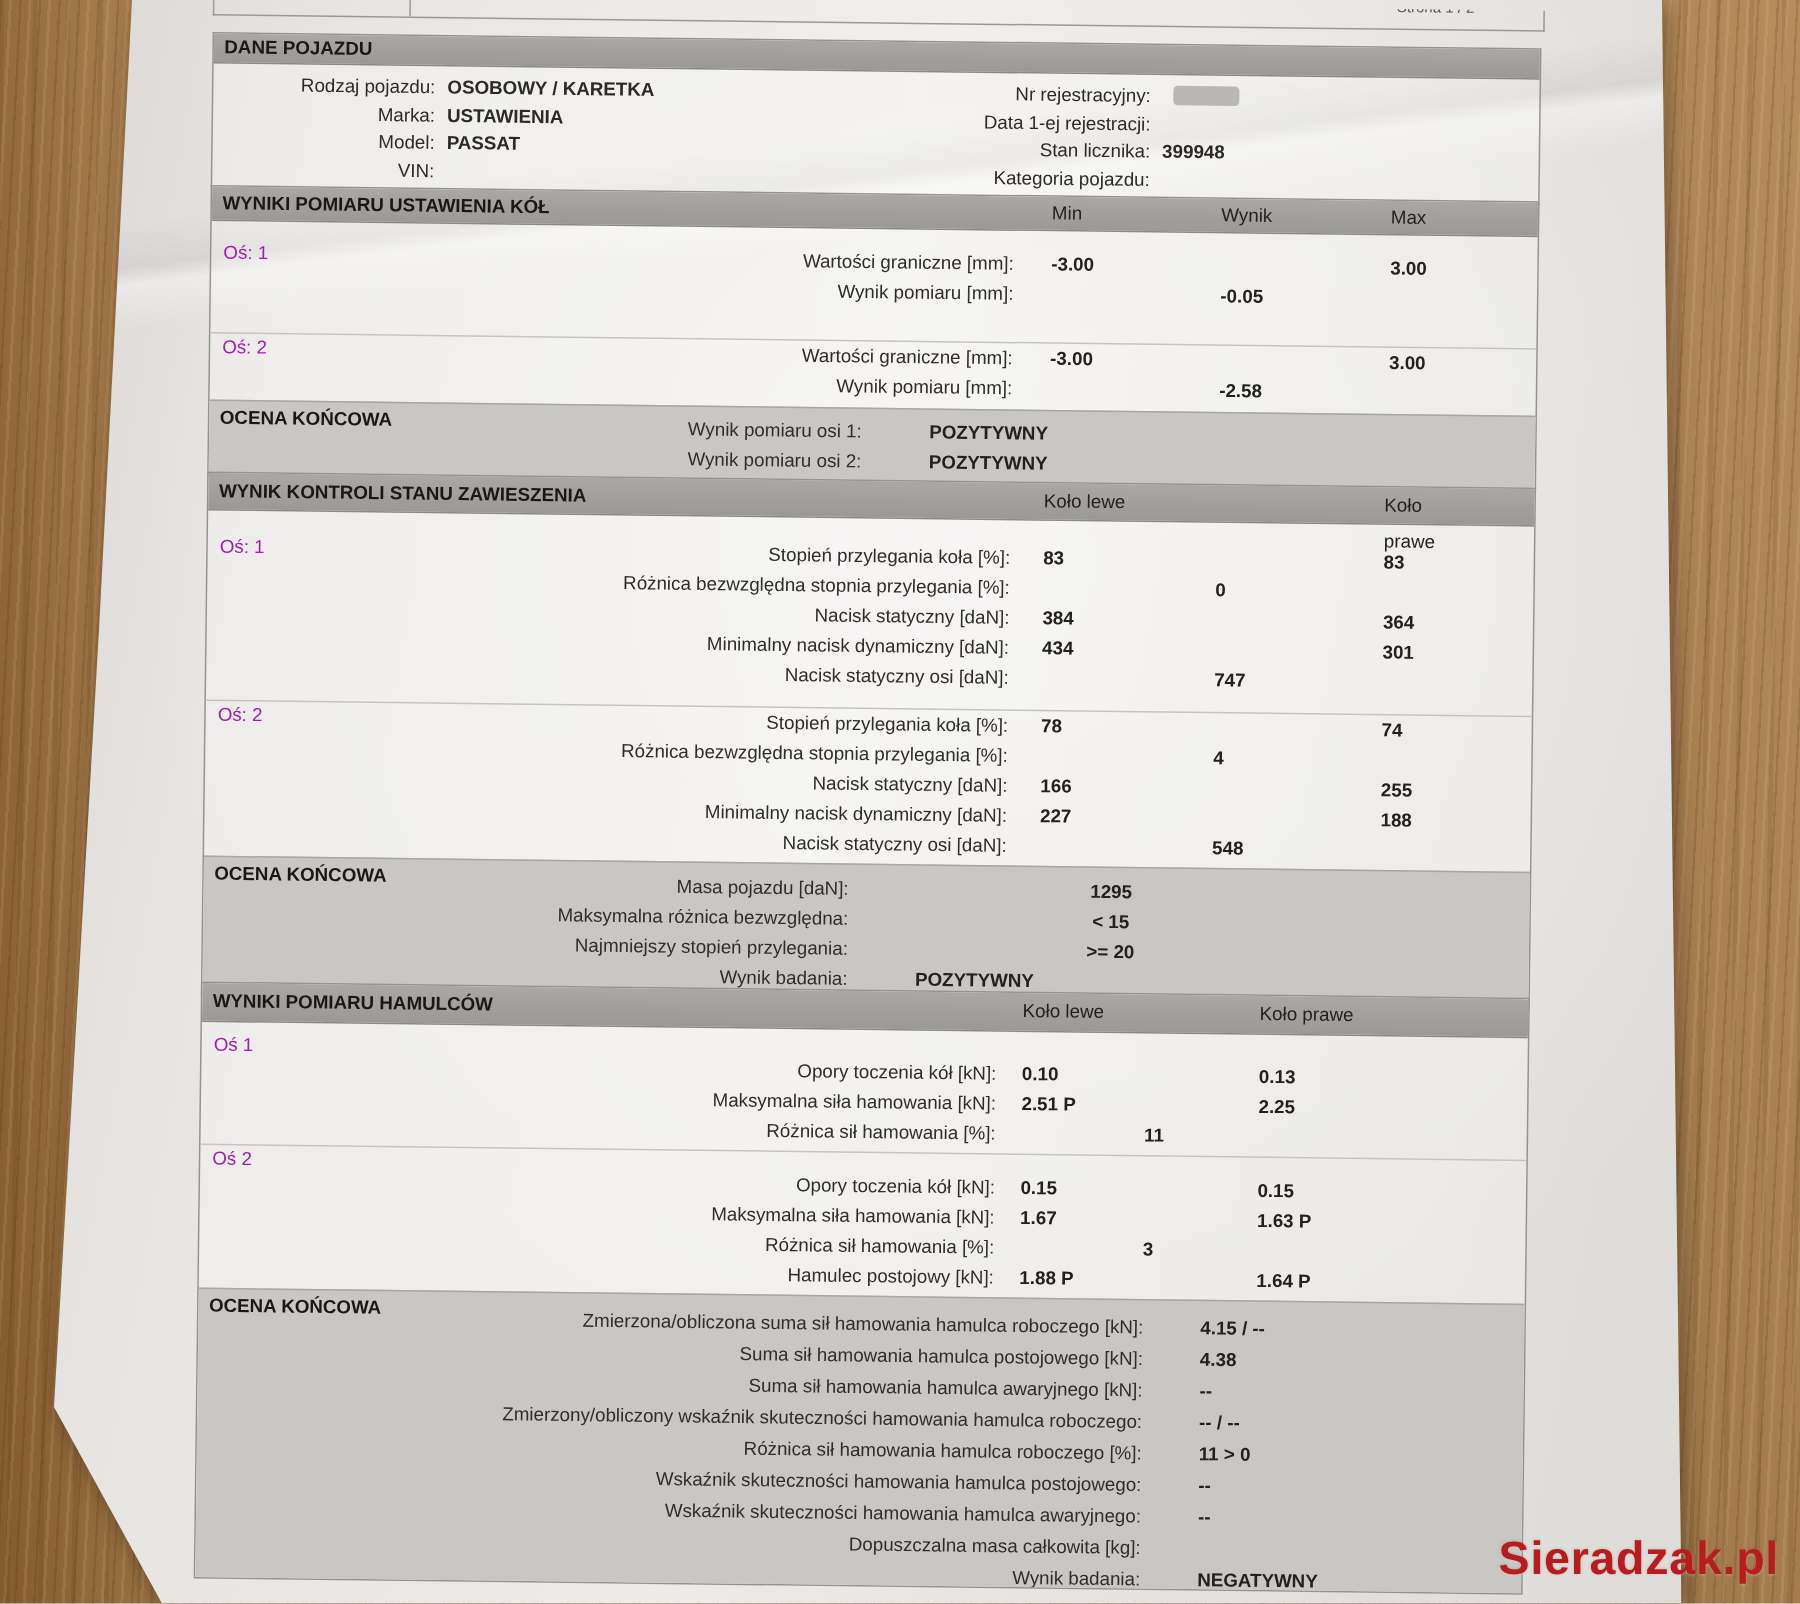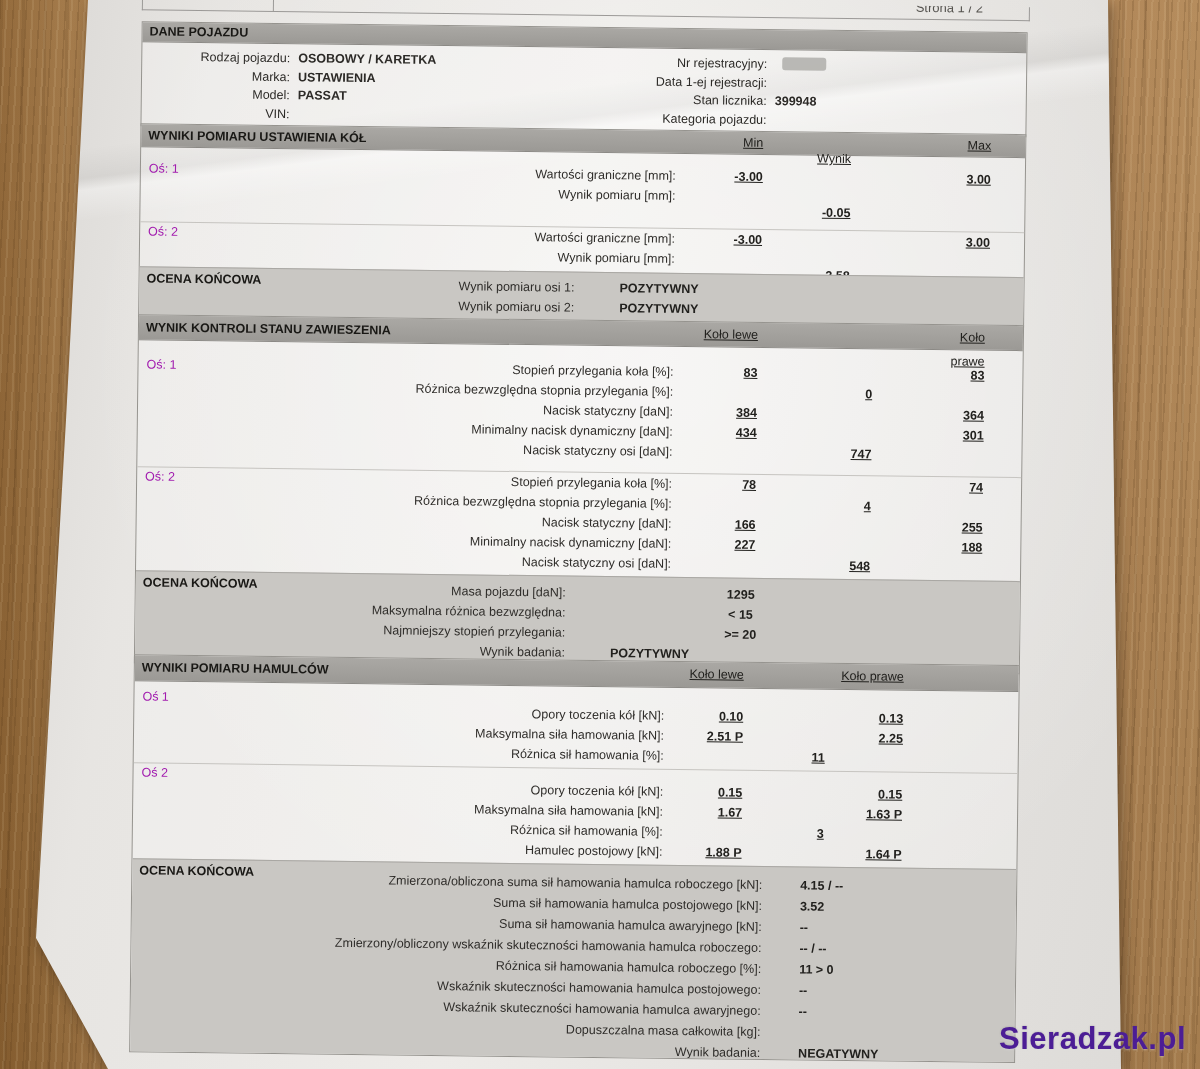--- a/index.html
+++ b/index.html
@@ -21,28 +21,28 @@
       radial-gradient(ellipse at 55% 35%, rgba(255,255,255,0.45), rgba(255,255,255,0) 62%),
       linear-gradient(100deg, #d8d6d3 0%, #e7e5e2 16%, #edebe8 45%, #e4e2df 72%, #dcdad7 100%);
   }
   .doc{position:absolute;left:140px;top:0;width:892px;height:1069px;
     color:#2c2a27;font-size:12.5px;transform:rotate(0.7deg);transform-origin:300px 0;}
 
   
   .cutoff{position:absolute;top:0;left:2px;width:886px;height:13px;overflow:hidden;
     border-left:1px solid #9b9997;border-right:1px solid #9b9997;border-bottom:1px solid #9b9997;}
   .cutoff-div{position:absolute;left:130px;top:0;width:1px;height:100%;background:#9b9997;}
-  .pagenum{position:absolute;right:46px;top:-6px;font-size:13px;color:#55534f;}
+  .pagenum{position:absolute;right:46px;top:-6px;font-size:10px;color:#55534f;}
 
   
   .sec{position:absolute;left:2px;width:886px;border:1px solid #95938e;background:rgba(255,255,255,0.28);box-sizing:border-box;}
   .sec-h{position:relative;height:22px;line-height:22px;background:linear-gradient(180deg,#aaa8a4,#9b9995);
     border-bottom:1px solid #8b8985;}
   .sec-title{position:absolute;left:7px;font-weight:bold;color:#191815;}
-  .pos{position:absolute;text-align:right;text-decoration:underline;}
+  .pos{position:absolute;text-align:left;}
   .colh{top:0;line-height:22px;color:#22211e;}
   .row{position:relative;height:20px;line-height:20px;}
   .lbl{position:absolute;left:0;text-align:right;color:#2f2d2a;white-space:nowrap;}
   .val{font-weight:bold;color:#22211e;white-space:nowrap;}
   .axis{position:relative;}
   .axis + .axis{border-top:1px solid #c6c4c0;}
   .axis-name{position:absolute;left:8px;top:2px;line-height:14px;color:#a21caf;}
   .final{border-top:1px solid #a9a7a3;background:#c9c7c3;position:relative;}
   .final-title{position:absolute;left:7px;top:4px;font-weight:bold;color:#191815;}
 
@@ -57,21 +57,21 @@
   .vr-val{position:absolute;left:633px;font-weight:bold;white-space:nowrap;}
   .redact{position:absolute;left:640px;top:2px;width:44px;height:13px;background:#b3b1ae;border-radius:3px;opacity:.9;}
 
   
   .sec-align{top:127px;}
   .sec-align .sec-body{padding-top:12px;}
   .sec-align .axis{padding-bottom:2px;}
   .sec-align .axis + .axis{margin-top:20px;}
   .sec-align .lbl{width:535px;}
   .sec-align .c-min{left:560px;width:62px;}
-  .sec-align .c-res{left:646px;width:64px;margin-top:15px;}
+  .sec-align .c-res{left:673px;width:64px;}
   .sec-align .c-max{left:786px;width:64px;}
   .align-final{padding:5px 0 4px 0;margin-top:2px;}
   .align-final .lbl{width:435px;}
   .align-final .val{position:absolute;left:480px;}
 
   
   .sec-susp{top:318px;}
   .sec-susp .sec-h{height:24px;line-height:24px;}
   .sec-susp .sec-h .colh{line-height:24px;}
   .sec-susp .sec-body{padding-top:15px;}
@@ -96,21 +96,21 @@
   .sec-brake .lbl{width:530px;}
   .sec-brake .c-l{left:547px;width:62px;}
   .sec-brake .c-m{left:629px;width:62px;}
   .sec-brake .c-r{left:705px;width:64px;}
   .brake-final{padding:8px 0 6px 0;}
   .brake-final .row{height:21px;line-height:21px;}
   .brake-final .lbl{width:630px;}
   .brake-final .val{position:absolute;left:668px;}
 
   .watermark{position:absolute;right:14px;bottom:12px;font-size:31px;font-weight:bold;
-    color:#4c1d95;letter-spacing:0.5px;
+    color:#b91c1c;letter-spacing:0.5px;
     text-shadow:0 1px 2px rgba(255,255,255,0.4), 0 0 2px rgba(0,0,0,0.25);}
 </style>
 </head>
 <body>
 
 <div class="paper-wrap">
 <div class="paper"></div>
 </div>
 
 <div class="doc">
@@ -331,21 +331,21 @@
       </div>
     </div>
     <div class="final brake-final">
       <span class="final-title">OCENA KOŃCOWA</span>
       <div class="row">
         <span class="lbl">Zmierzona/obliczona suma sił hamowania hamulca roboczego [kN]:</span>
         <span class="val">4.15 / --</span>
       </div>
       <div class="row">
         <span class="lbl">Suma sił hamowania hamulca postojowego [kN]:</span>
-        <span class="val">3.52</span>
+        <span class="val">4.38</span>
       </div>
       <div class="row">
         <span class="lbl">Suma sił hamowania hamulca awaryjnego [kN]:</span>
         <span class="val">--</span>
       </div>
       <div class="row">
         <span class="lbl">Zmierzony/obliczony wskaźnik skuteczności hamowania hamulca roboczego:</span>
         <span class="val">-- / --</span>
       </div>
       <div class="row">

